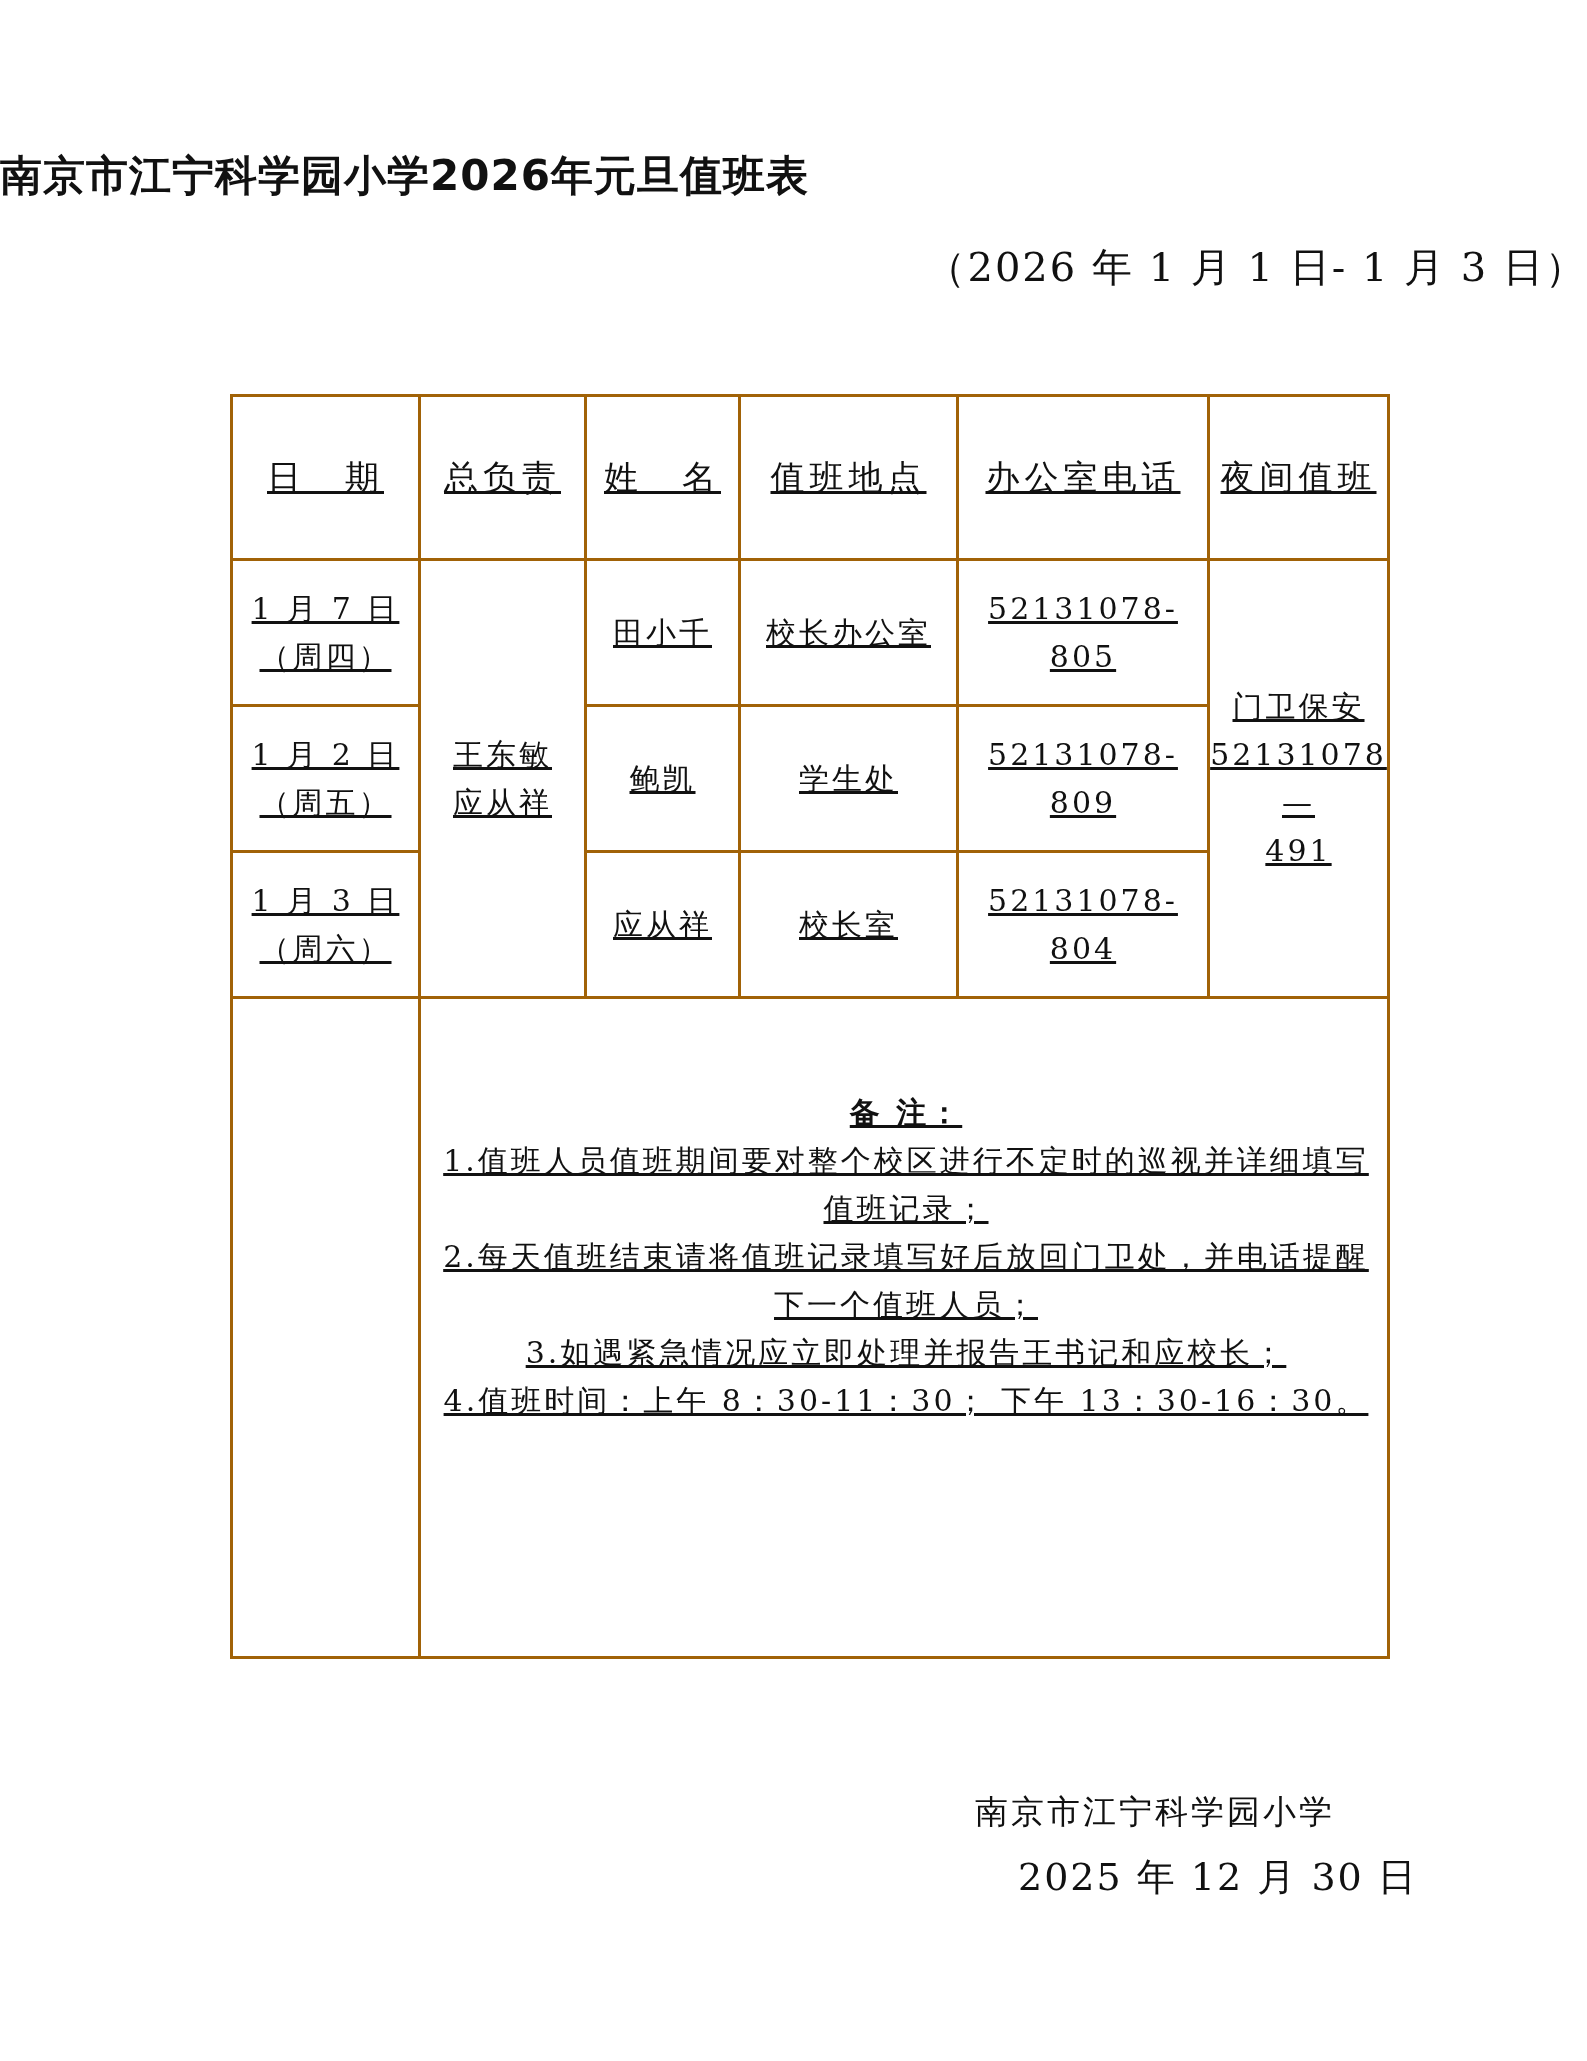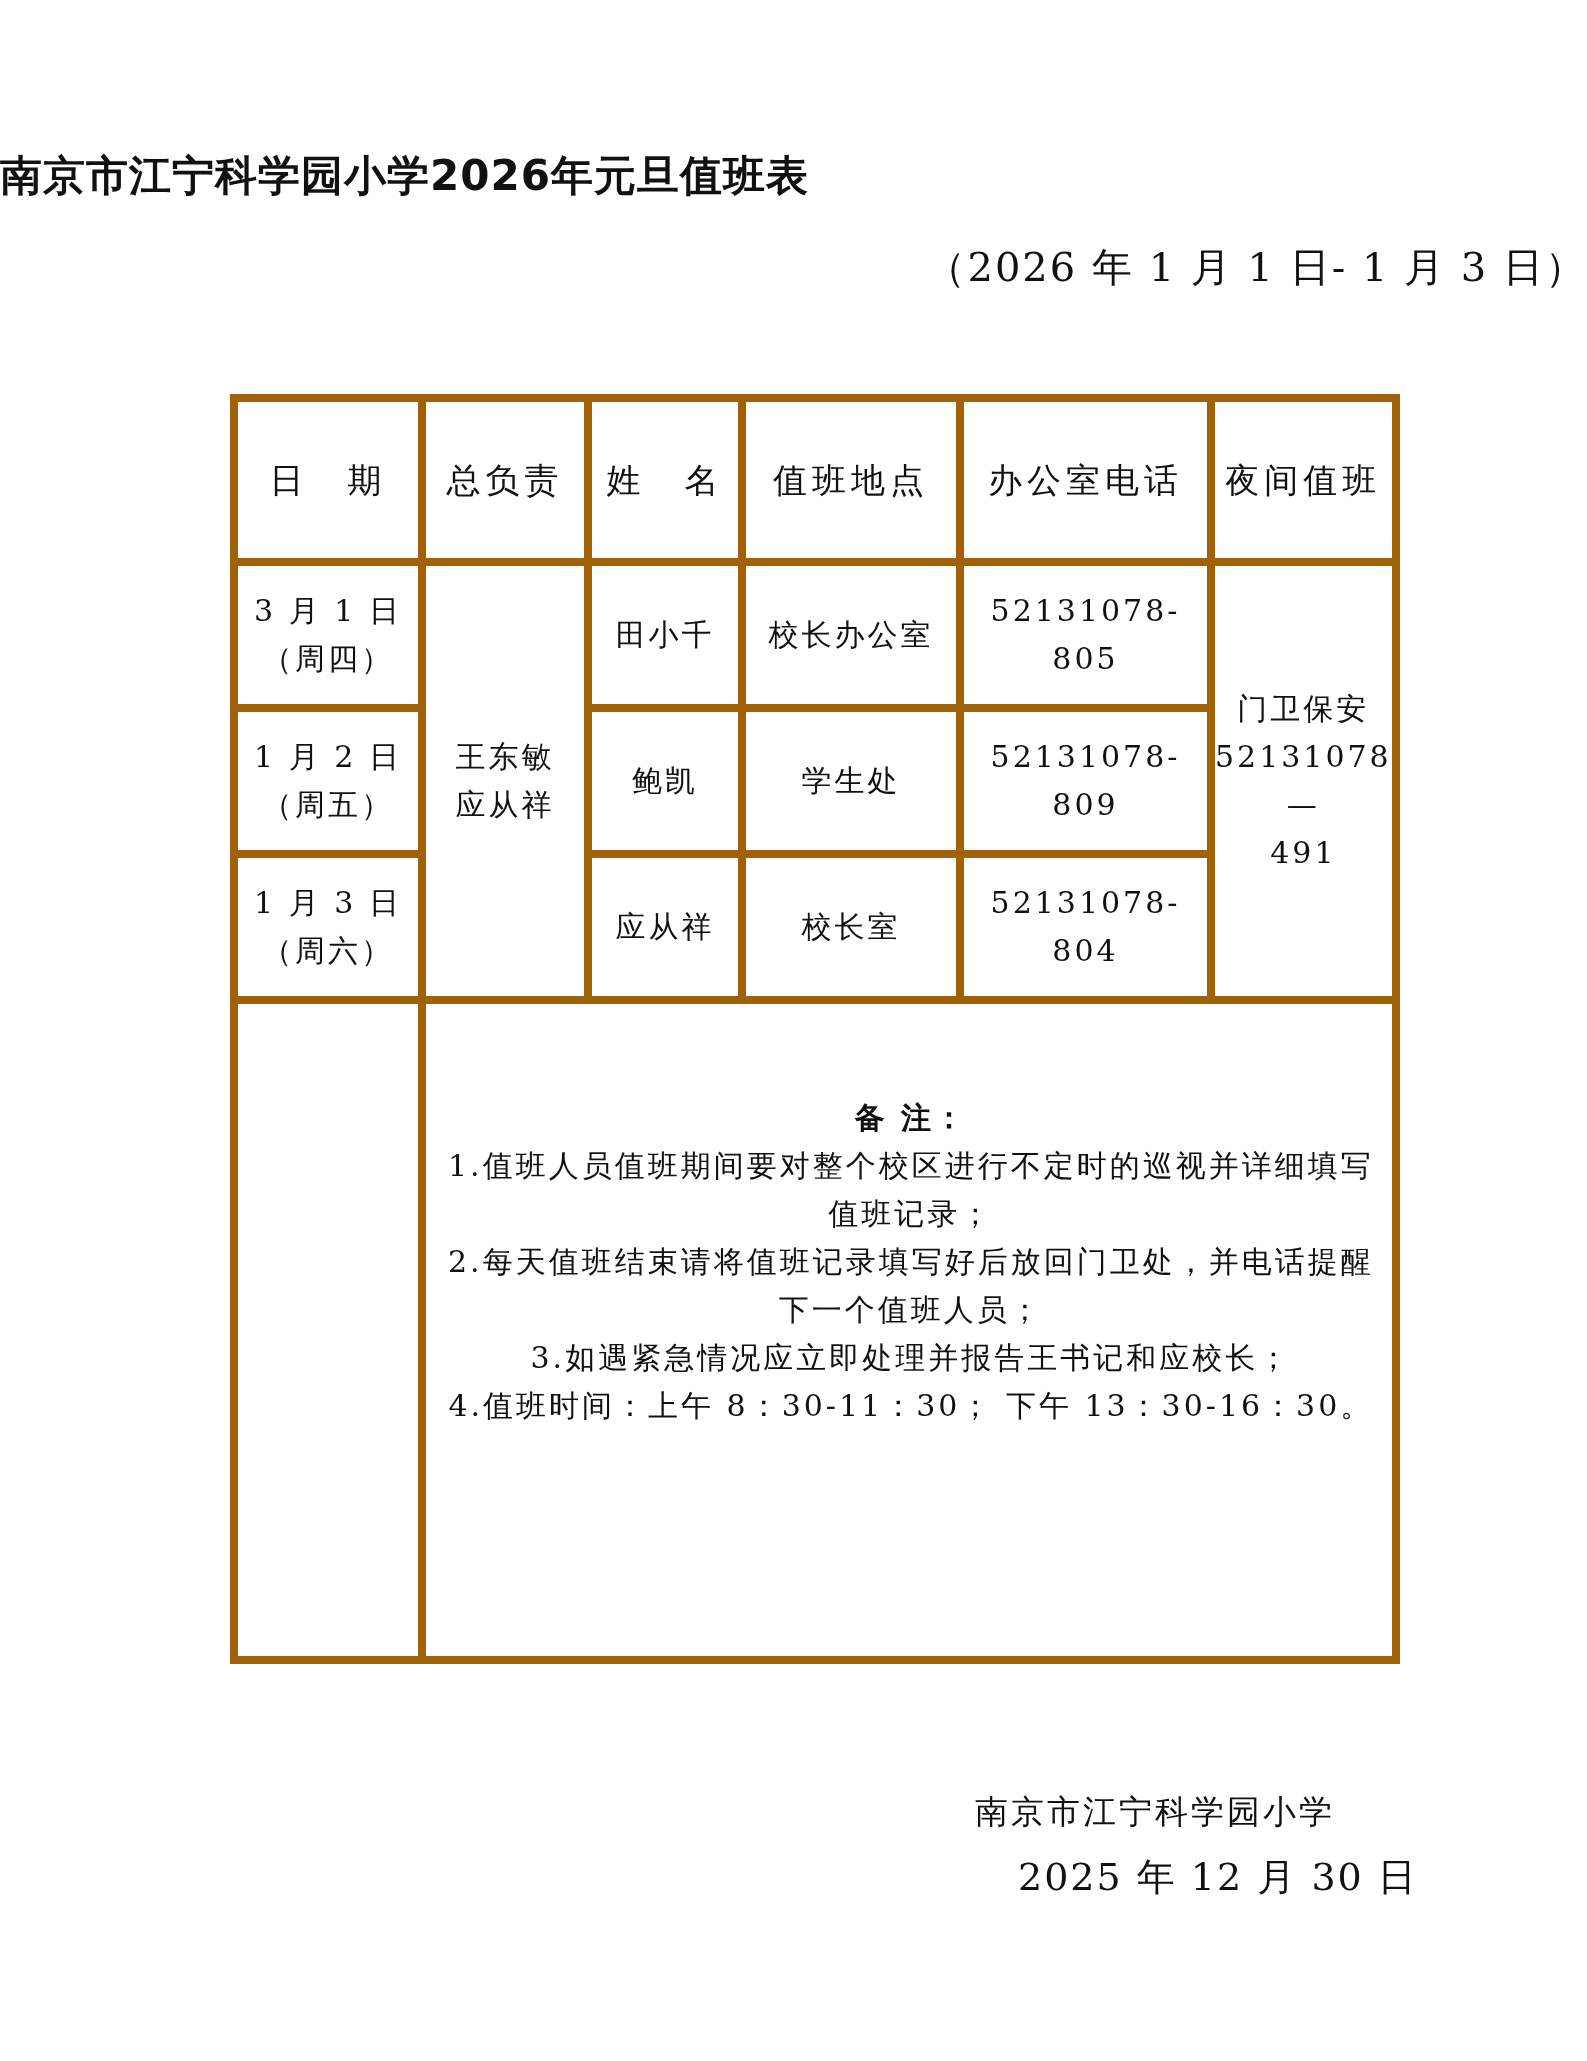--- a/index.html
+++ b/index.html
@@ -1,20 +1,20 @@
 <!DOCTYPE html>
 <html><head>
 <meta charset="utf-8">
 <style>
   html,body{margin:0;padding:0;background:#fff;}
   body{width:1587px;height:2061px;position:relative;overflow:hidden;color:#111;font-family:"DejaVu Serif","Liberation Serif",serif;}
   .title{position:absolute;left:0;width:1587px;top:148px;font-family:"DejaVu Sans","Liberation Sans",sans-serif;font-weight:bold;font-size:42px;letter-spacing:1px;}
   .subtitle{position:absolute;left:0;width:1587px;top:240px;text-align:right;font-size:40px;letter-spacing:2px;}
   .tbl{position:absolute;left:230px;top:394px;border-collapse:collapse;table-layout:fixed;}
-  .tbl td{border:8px solid #a16207;text-align:center;vertical-align:middle;padding:0;font-size:30px;line-height:1.6;letter-spacing:3px;}
+  .tbl td{border:3px solid #a16207;text-align:center;vertical-align:middle;padding:0;font-size:30px;line-height:1.6;letter-spacing:3px;text-decoration:underline;}
   .tbl .hdr td{font-size:34px;letter-spacing:5px;}
   .date{line-height:62px;}
   .leader{line-height:128px;}
   .night{line-height:62px;letter-spacing:3px;}
   .phone{letter-spacing:1px;}
   .notes{text-align:right;vertical-align:top !important;padding:90px 6px 0 10px !important;font-size:29px;line-height:63px;letter-spacing:2px;}
   .footer1{position:absolute;left:975px;top:1790px;font-size:33px;letter-spacing:3px;text-align:center;}
   .footer2{position:absolute;left:1018px;top:1852px;font-size:38px;letter-spacing:2px;}
 </style>
 </head>
@@ -36,21 +36,21 @@
       <tr class="hdr" style="height:164px">
     <td>日　期</td>
     <td>总负责</td>
     <td>姓　名</td>
     <td>值班地点</td>
     <td>办公室电话</td>
     <td>夜间值班</td>
   </tr>
   <tr style="height:146px">
     <td class="date">
-      <div>3 月 1 日</div>
+      <div>1 月 7 日</div>
       <div>（周四）</div>
     </td>
     <td rowspan="3" class="leader">
       <div>王东敏</div>
       <div>应从祥</div>
     </td>
     <td>田小千</td>
     <td>校长办公室</td>
     <td class="phone">52131078-805</td>
     <td rowspan="3" class="night">

